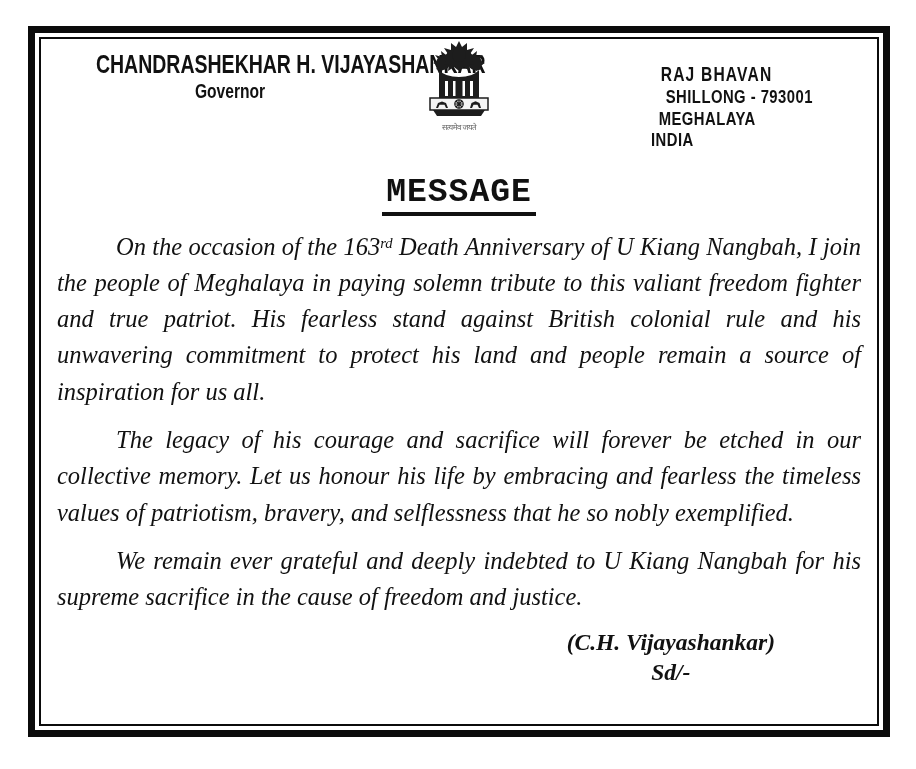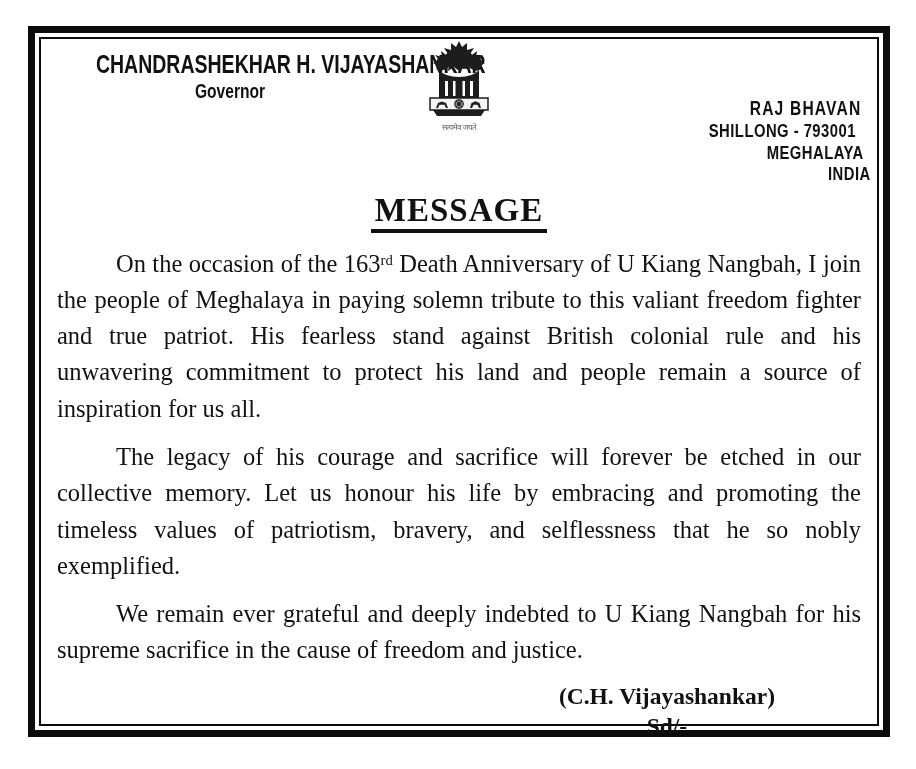--- a/index.html
+++ b/index.html
@@ -24,34 +24,34 @@
   }
   .condensed {
     display:inline-block; transform:scaleX(0.78);
     transform-origin:center top; white-space:nowrap;
   }
   .hdr-left { width:378px; text-align:center; padding-top:12px; }
   .gov-name { font-family:"Liberation Sans", sans-serif; font-weight:bold;
               font-size:25px; line-height:26px; }
   .gov-title { font-family:"Liberation Sans", sans-serif; font-weight:bold;
                font-size:20px; line-height:22px; margin-top:3px; }
-  .hdr-right { width:232px; text-align:right; padding-top:24px;
-               font-family:"Liberation Sans", sans-serif; font-weight:bold;margin-top:34px; }
+  .hdr-right { width:232px; text-align:left; padding-top:24px;
+               font-family:"Liberation Sans", sans-serif; font-weight:bold; }
   .addr-1 { font-size:20px; line-height:23px; letter-spacing:1.5px; }
   .addr   { font-size:19px; line-height:21.5px; letter-spacing:0.6px; }
   .emblem-wrap { position:absolute; left:50%; top:1px; transform:translateX(-50%);font-family:Liberation Serif, serif; }
   .emblem-motto-text { font-size:8px; letter-spacing:-0.5px; opacity:0.8; }
   
-  .title-row { text-align:center; margin-top:8px; }
+  .title-row { text-align:center; margin-top:25px;font-family:Liberation Mono, monospace; }
   .doc-title {
     display:inline-block; font-weight:bold; font-size:33px; line-height:34px;
     letter-spacing:1px; border-bottom:4px solid #111; padding:0 4px 2px;
   }
   
-  .body-text { margin:13px 16px 0; }
+  .body-text { margin:13px 16px 0;font-style:italic; }
   .para {
     text-align:justify; text-indent:59px;
     font-size:24.5px; line-height:36.3px; margin:0 0 12px;
   }
   .ordinal {
     font-size:0.6em; line-height:0; position:relative; top:-0.45em;
   }
   
   .signature {
     width:max-content; margin:8px 86px 0 auto; text-align:center;
@@ -113,21 +113,21 @@
       </div>
     </div>
 
     <div class="title-row">
       <span class="doc-title">MESSAGE</span>
     </div>
 
     <div class="body-text">
       <p class="para"><span>On the occasion of the 163</span><span class="ordinal">rd</span><span> Death Anniversary of U Kiang Nangbah, I join the people of Meghalaya in paying solemn tribute to this valiant freedom fighter and true patriot. His fearless stand against British colonial rule and his unwavering commitment to protect his land and people remain a source of inspiration for us all.</span></p>
 
-      <p class="para">The legacy of his courage and sacrifice will forever be etched in our collective memory. Let us honour his life by embracing and promoting the timeless values of patriotism, bravery, and selflessness that he so nobly exemplified.</p>
+      <p class="para">The legacy of his courage and sacrifice will forever be etched in our collective memory. Let us honour his life by embracing and fearless the timeless values of patriotism, bravery, and selflessness that he so nobly exemplified.</p>
 
       <p class="para">We remain ever grateful and deeply indebted to U Kiang Nangbah for his supreme sacrifice in the cause of freedom and justice.</p>
 
       <div class="signature">
         <div>(C.H. Vijayashankar)</div>
         <div>Sd/-</div>
       </div>
     </div>
 
   </div>

